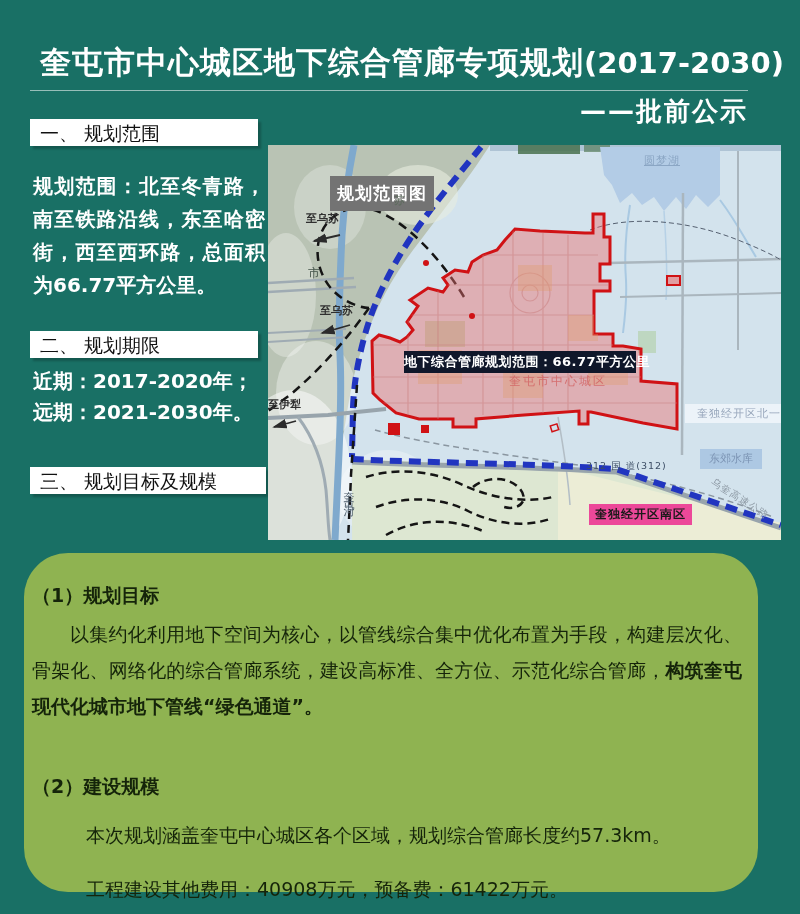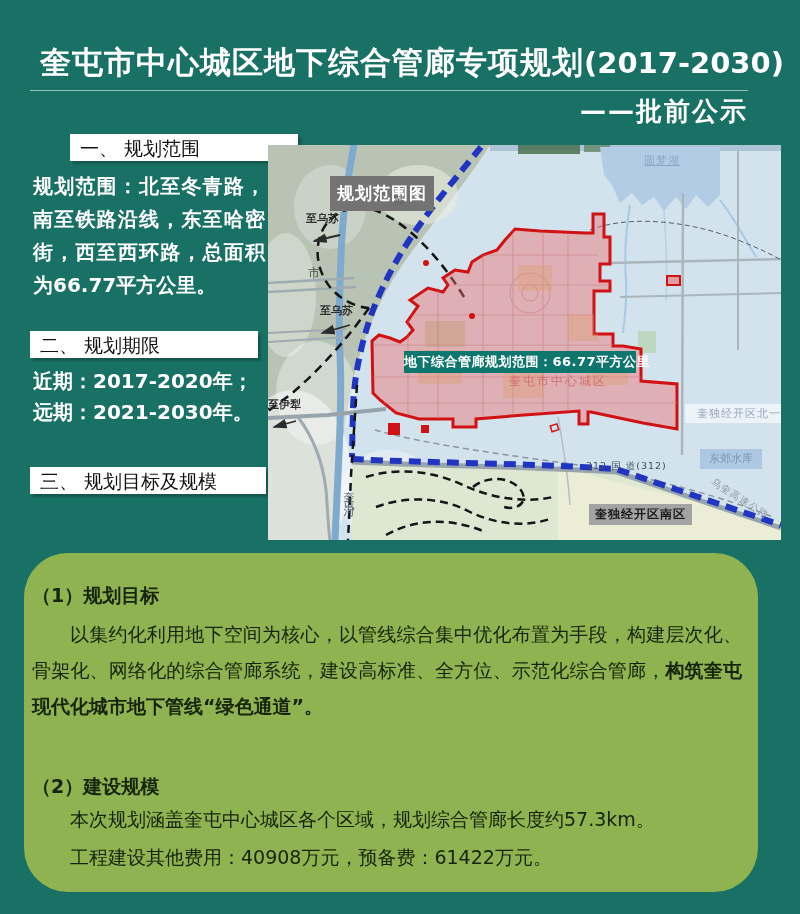--- a/index.html
+++ b/index.html
@@ -24,46 +24,46 @@
     position:absolute;right:52px;top:94px;
     color:#ffffff;font-weight:bold;font-size:26px;letter-spacing:2px;
   }
   
   .secbar{
     position:absolute;left:30px;height:27px;background:#ffffff;
     color:#111;font-size:19px;line-height:28px;padding-left:10px;
     box-shadow:3px 3px 2px rgba(0,0,0,0.22);
     white-space:nowrap;
   }
-  .bar1{top:134px;width:218px;margin-left:40px;}
+  .bar1{top:119px;width:218px;}
   .bar2{top:331px;width:218px;}
   .bar3{top:467px;width:226px;}
   .leftbody{
     position:absolute;left:33px;width:232px;color:#ffffff;
     font-weight:bold;font-size:20px;line-height:33px;text-align:justify;
   }
   .p1{top:170px;}
   .p2{top:366px;line-height:31px;}
   
   .map{
     position:absolute;left:268px;top:145px;width:513px;height:395px;
     background:#d3e3ed;overflow:hidden;
   }
   .map svg{position:absolute;left:0;top:0;}
   .maplabel{position:absolute;white-space:nowrap;z-index:5;}
   .scope-tag{left:62px;top:31px;background:#737373;color:#fff;
     font-size:17px;font-weight:bold;padding:6px 7px;letter-spacing:1px;}
-  .range-box{left:136px;top:206px;width:232px;height:22px;background:#0f766e;
+  .range-box{left:136px;top:206px;width:232px;height:22px;background:#0f172a;
     color:#fff;font-size:13px;font-weight:bold;line-height:22px;text-align:center;
     letter-spacing:0.5px;}
   .city-center{left:241px;top:228px;color:rgba(210,100,100,0.85);
     font-size:12px;letter-spacing:2px;}
   .north-district{left:417px;top:259px;background:rgba(238,244,250,0.9);
     color:#97a6bb;font-size:11px;padding:2px 12px;letter-spacing:1px;}
-  .south-district{left:321px;top:359px;background:#a3a3a3;color:#1a1a1a;
+  .south-district{left:321px;top:359px;background:#ec4899;color:#1a1a1a;
     font-weight:bold;font-size:12px;padding:2px 6px;letter-spacing:1px;}
   .reservoir{left:432px;top:295px;width:62px;height:20px;background:#adc8e3;
     color:#7b93b3;font-size:11px;line-height:20px;text-align:center;margin-top:9px;}
   .lake-label{left:376px;top:8px;color:#8ba6c4;font-size:11px;letter-spacing:1px;text-decoration:underline;}
   .road-312{left:318px;top:315px;color:#3d4f66;font-size:9.5px;letter-spacing:1px;}
   .expressway{left:448px;top:330px;color:#8d99a4;font-size:10px;letter-spacing:1px;
     transform:rotate(33deg);transform-origin:left top;}
   .char-su{left:126px;top:48px;color:#5a6a5a;font-size:11px;}
   .char-shi{left:40px;top:120px;color:#44544a;font-size:12px;}
   .to-wusu-1{left:38px;top:66px;color:#2f2f2f;font-size:11px;font-weight:bold;}
@@ -75,21 +75,21 @@
   .panel{
     position:absolute;left:24px;top:553px;width:734px;height:339px;
     background:#8fb351;border-radius:44px;box-sizing:border-box;
     padding:30px 16px 0 8px;color:#15240a;
   }
   .panel h3{margin:0;font-size:19px;font-weight:bold;}
   .panel .goal-p{margin:7px 0 0 0;font-size:19px;line-height:36px;
     text-indent:2em;text-align:justify;}
   .panel .goal-p .tail{font-weight:bold;}
   .panel .h2{margin-top:50px;}
-  .panel .sline{margin:0;font-size:19px;line-height:38px;padding-left:2em;}
+  .panel .sline{margin:16px;font-size:19px;line-height:38px;padding-left:2em;}
 </style>
 </head>
 <body>
 
 <div class="title">
   <span>奎屯市中心城区地下综合管廊专项规划</span><span class="year">(2017-2030)</span>
 </div>
 <div class="divider"></div>
 <div class="subtitle">——批前公示</div>
 

